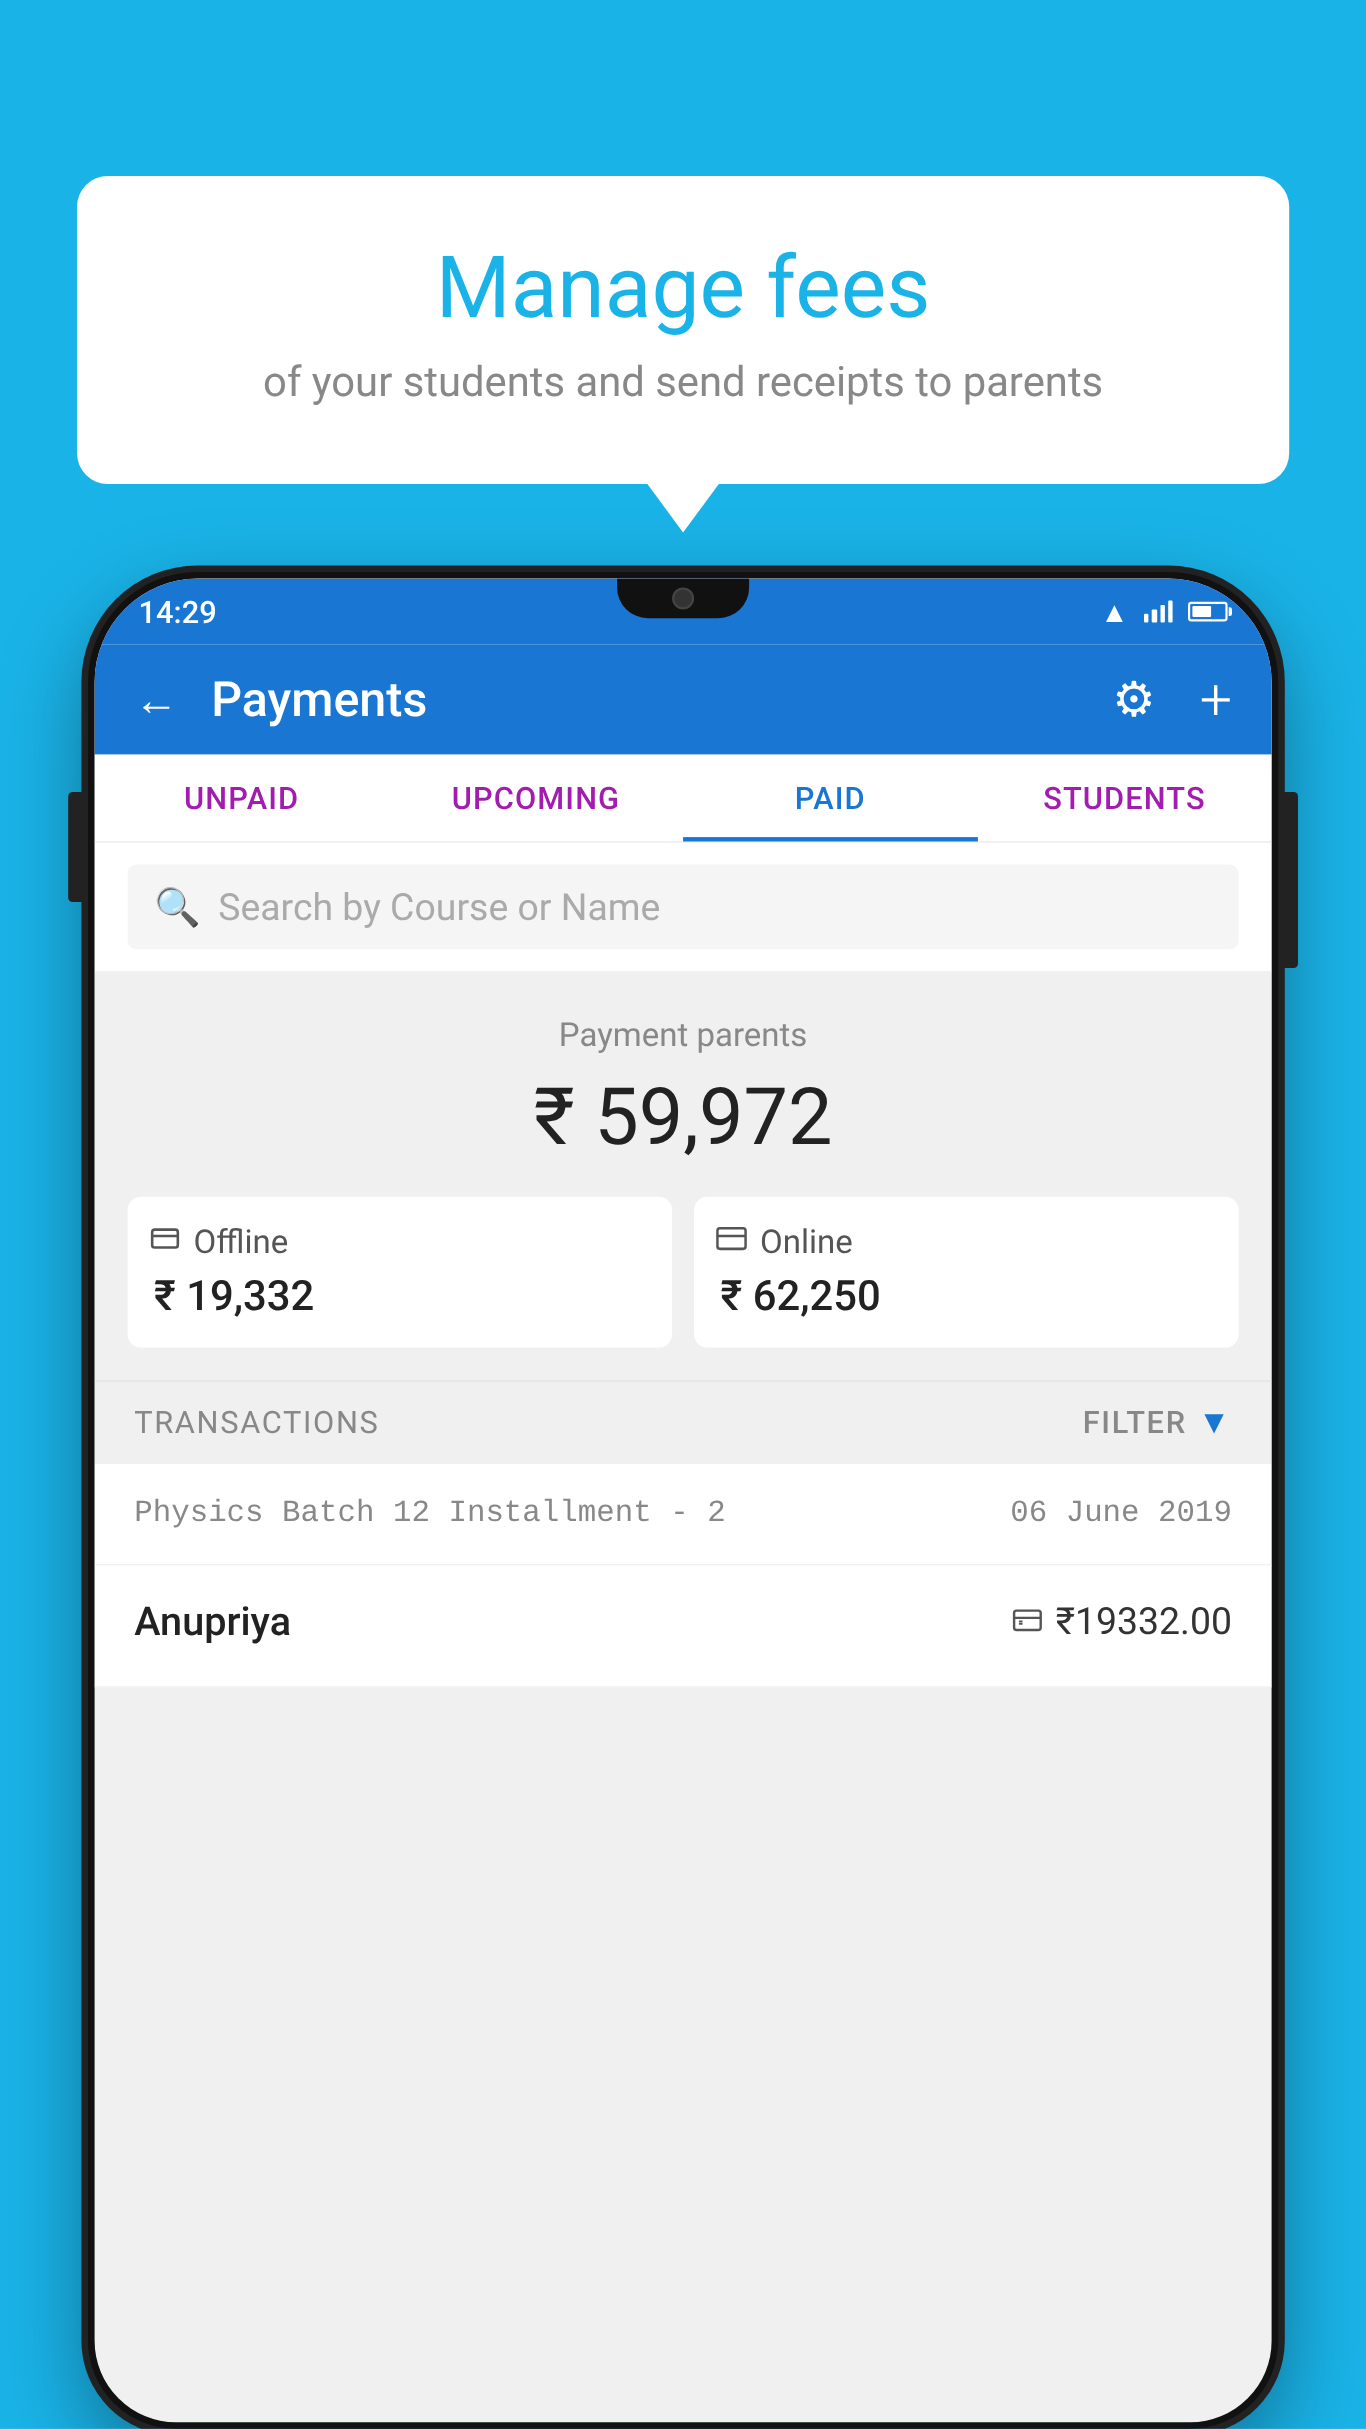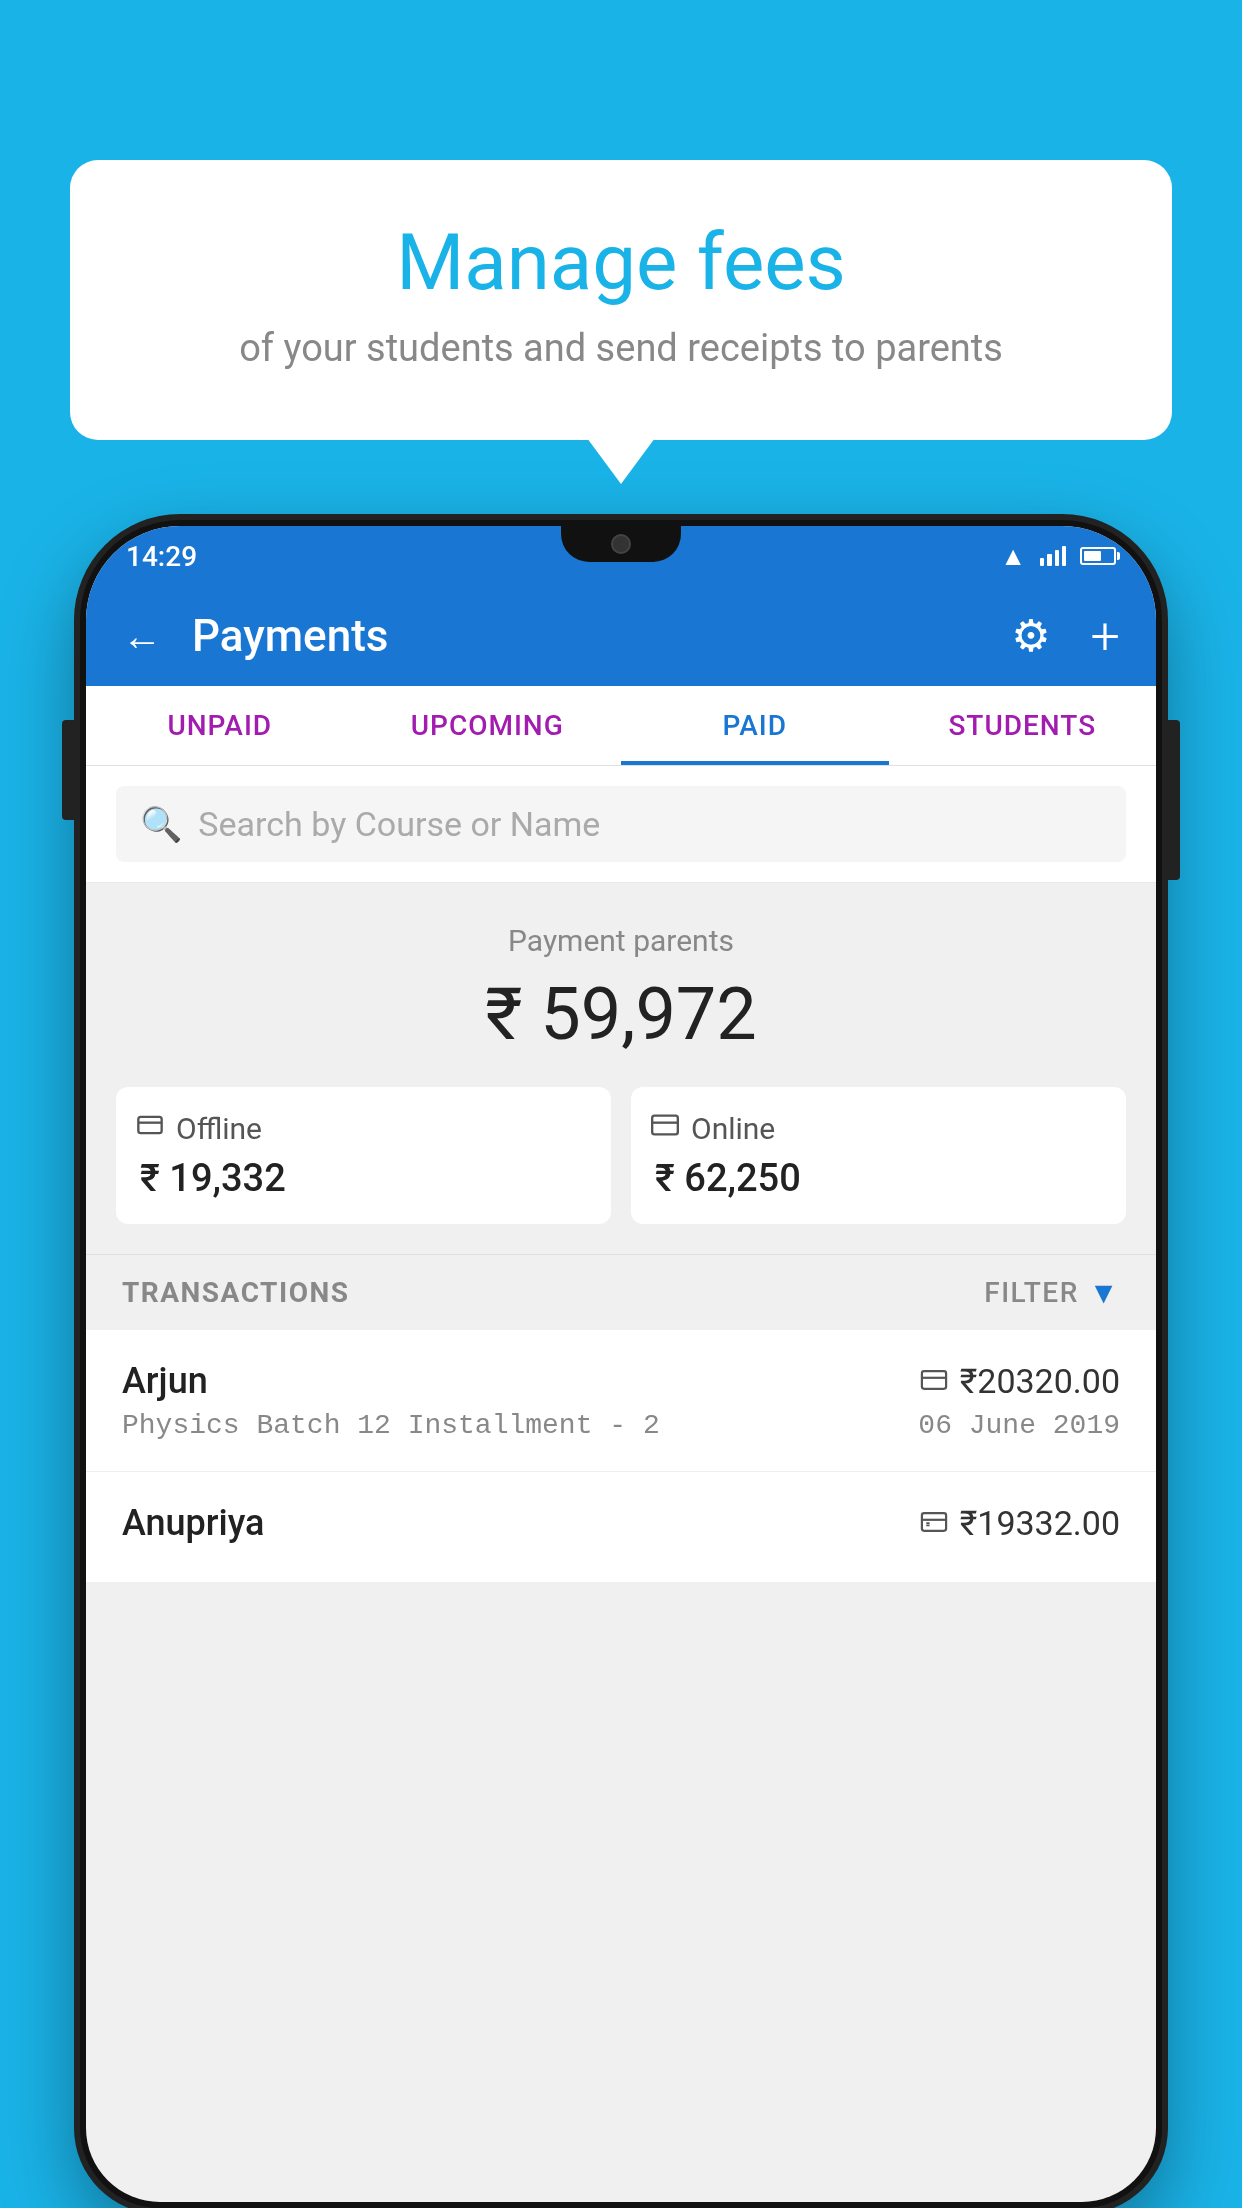--- a/index.html
+++ b/index.html
@@ -324,21 +324,21 @@
     .transactions-header {
       background: #f0f0f0;
       padding: 20px 36px;
       display: flex;
       align-items: center;
       justify-content: space-between;
       border-top: 1px solid #e0e0e0;
     }
     .transactions-label {
       font-size: 28px;
-      font-weight: 700;
+      font-weight: 400;
       color: #888;
       letter-spacing: 1.5px;
       text-transform: uppercase;
     }
     .filter-btn {
       display: flex;
       align-items: center;
       gap: 10px;
       font-size: 28px;
       font-weight: 500;
@@ -495,32 +495,20 @@
       <span class="transactions-label">TRANSACTIONS</span>
       <div class="filter-btn">
         <span>FILTER</span>
         <span class="filter-icon">▼</span>
       </div>
     </div>
 
     <div class="transaction-list">
 
       <div class="transaction-row">
-        <div class="transaction-top">
-          <span class="transaction-name">Arjun</span>
-          <div class="transaction-amount-row">
-            <span class="payment-mode-icon">
-              <svg width="28" height="22" viewBox="0 0 24 20" fill="none" stroke="#555" stroke-width="2">
-                <rect x="1" y="2" width="22" height="16" rx="2"></rect>
-                <line x1="1" y1="8" x2="23" y2="8"></line>
-              </svg>
-            </span>
-            <span class="transaction-amount">₹20320.00</span>
-          </div>
-        </div>
         <div class="transaction-detail">
           <span class="transaction-course">Physics Batch 12 Installment - 2</span>
           <span class="transaction-date">06 June 2019</span>
         </div>
       </div>
 
       <div class="transaction-row">
         <div class="transaction-top">
           <span class="transaction-name">Anupriya</span>
           <div class="transaction-amount-row">

